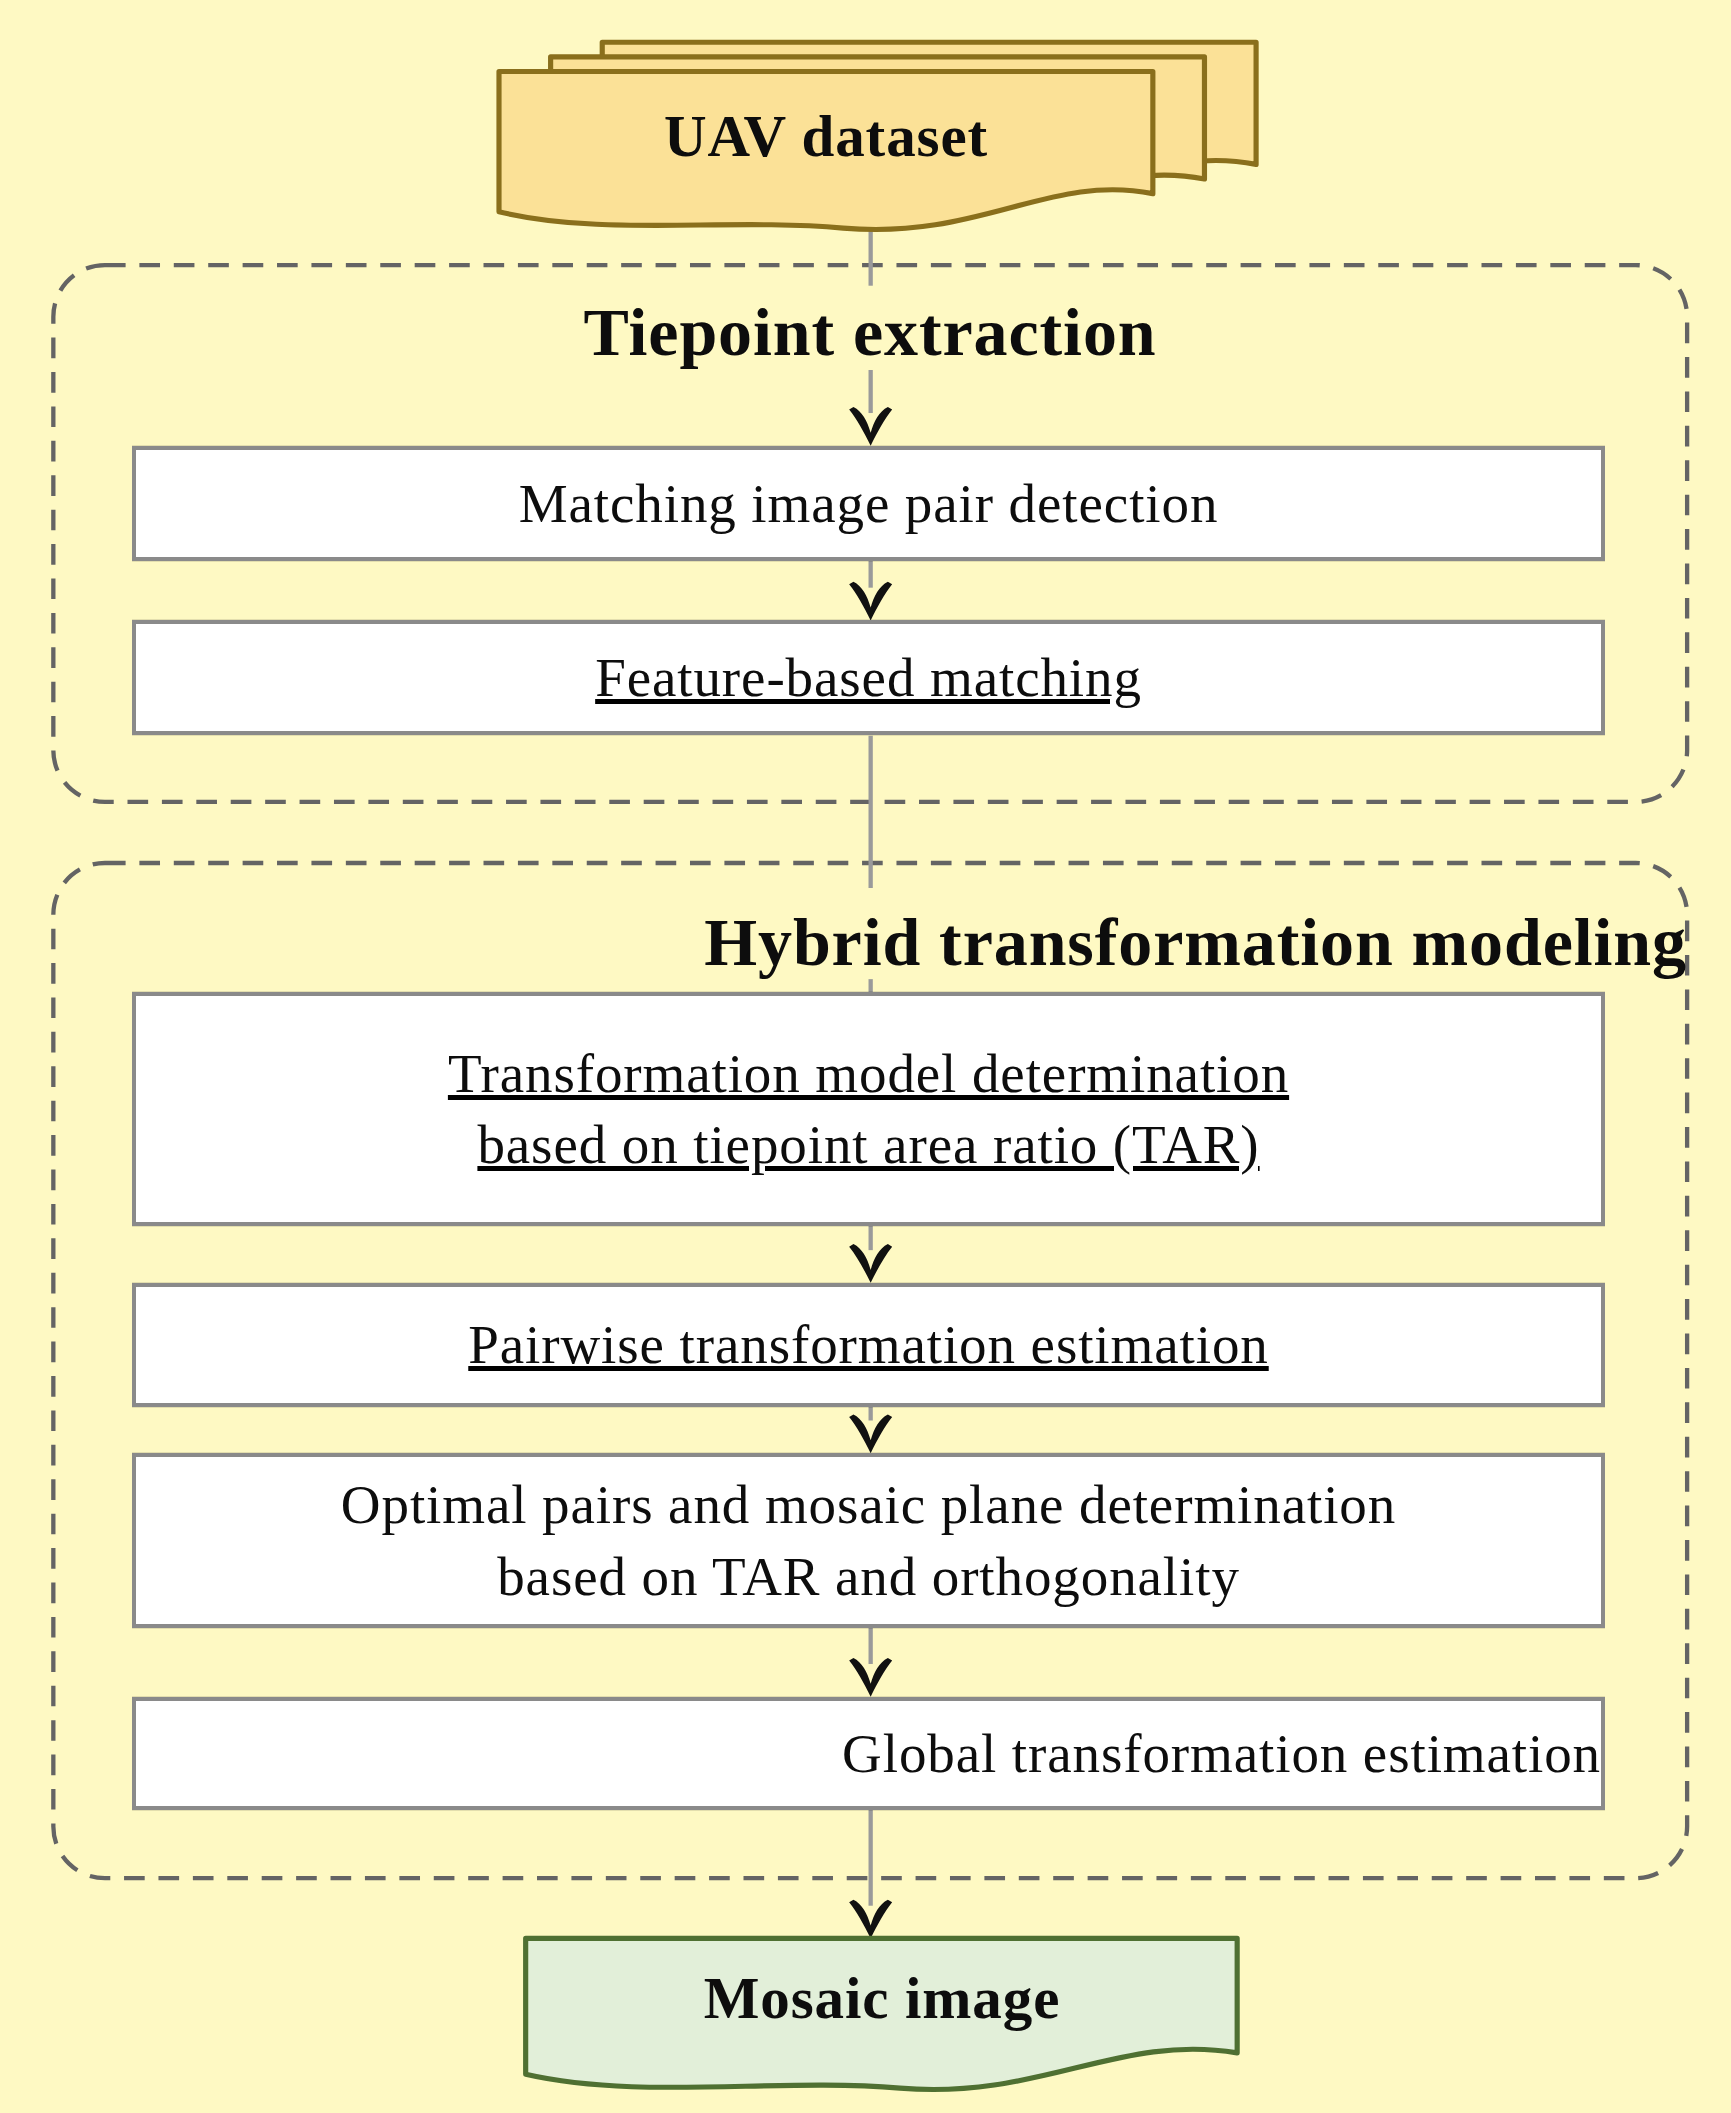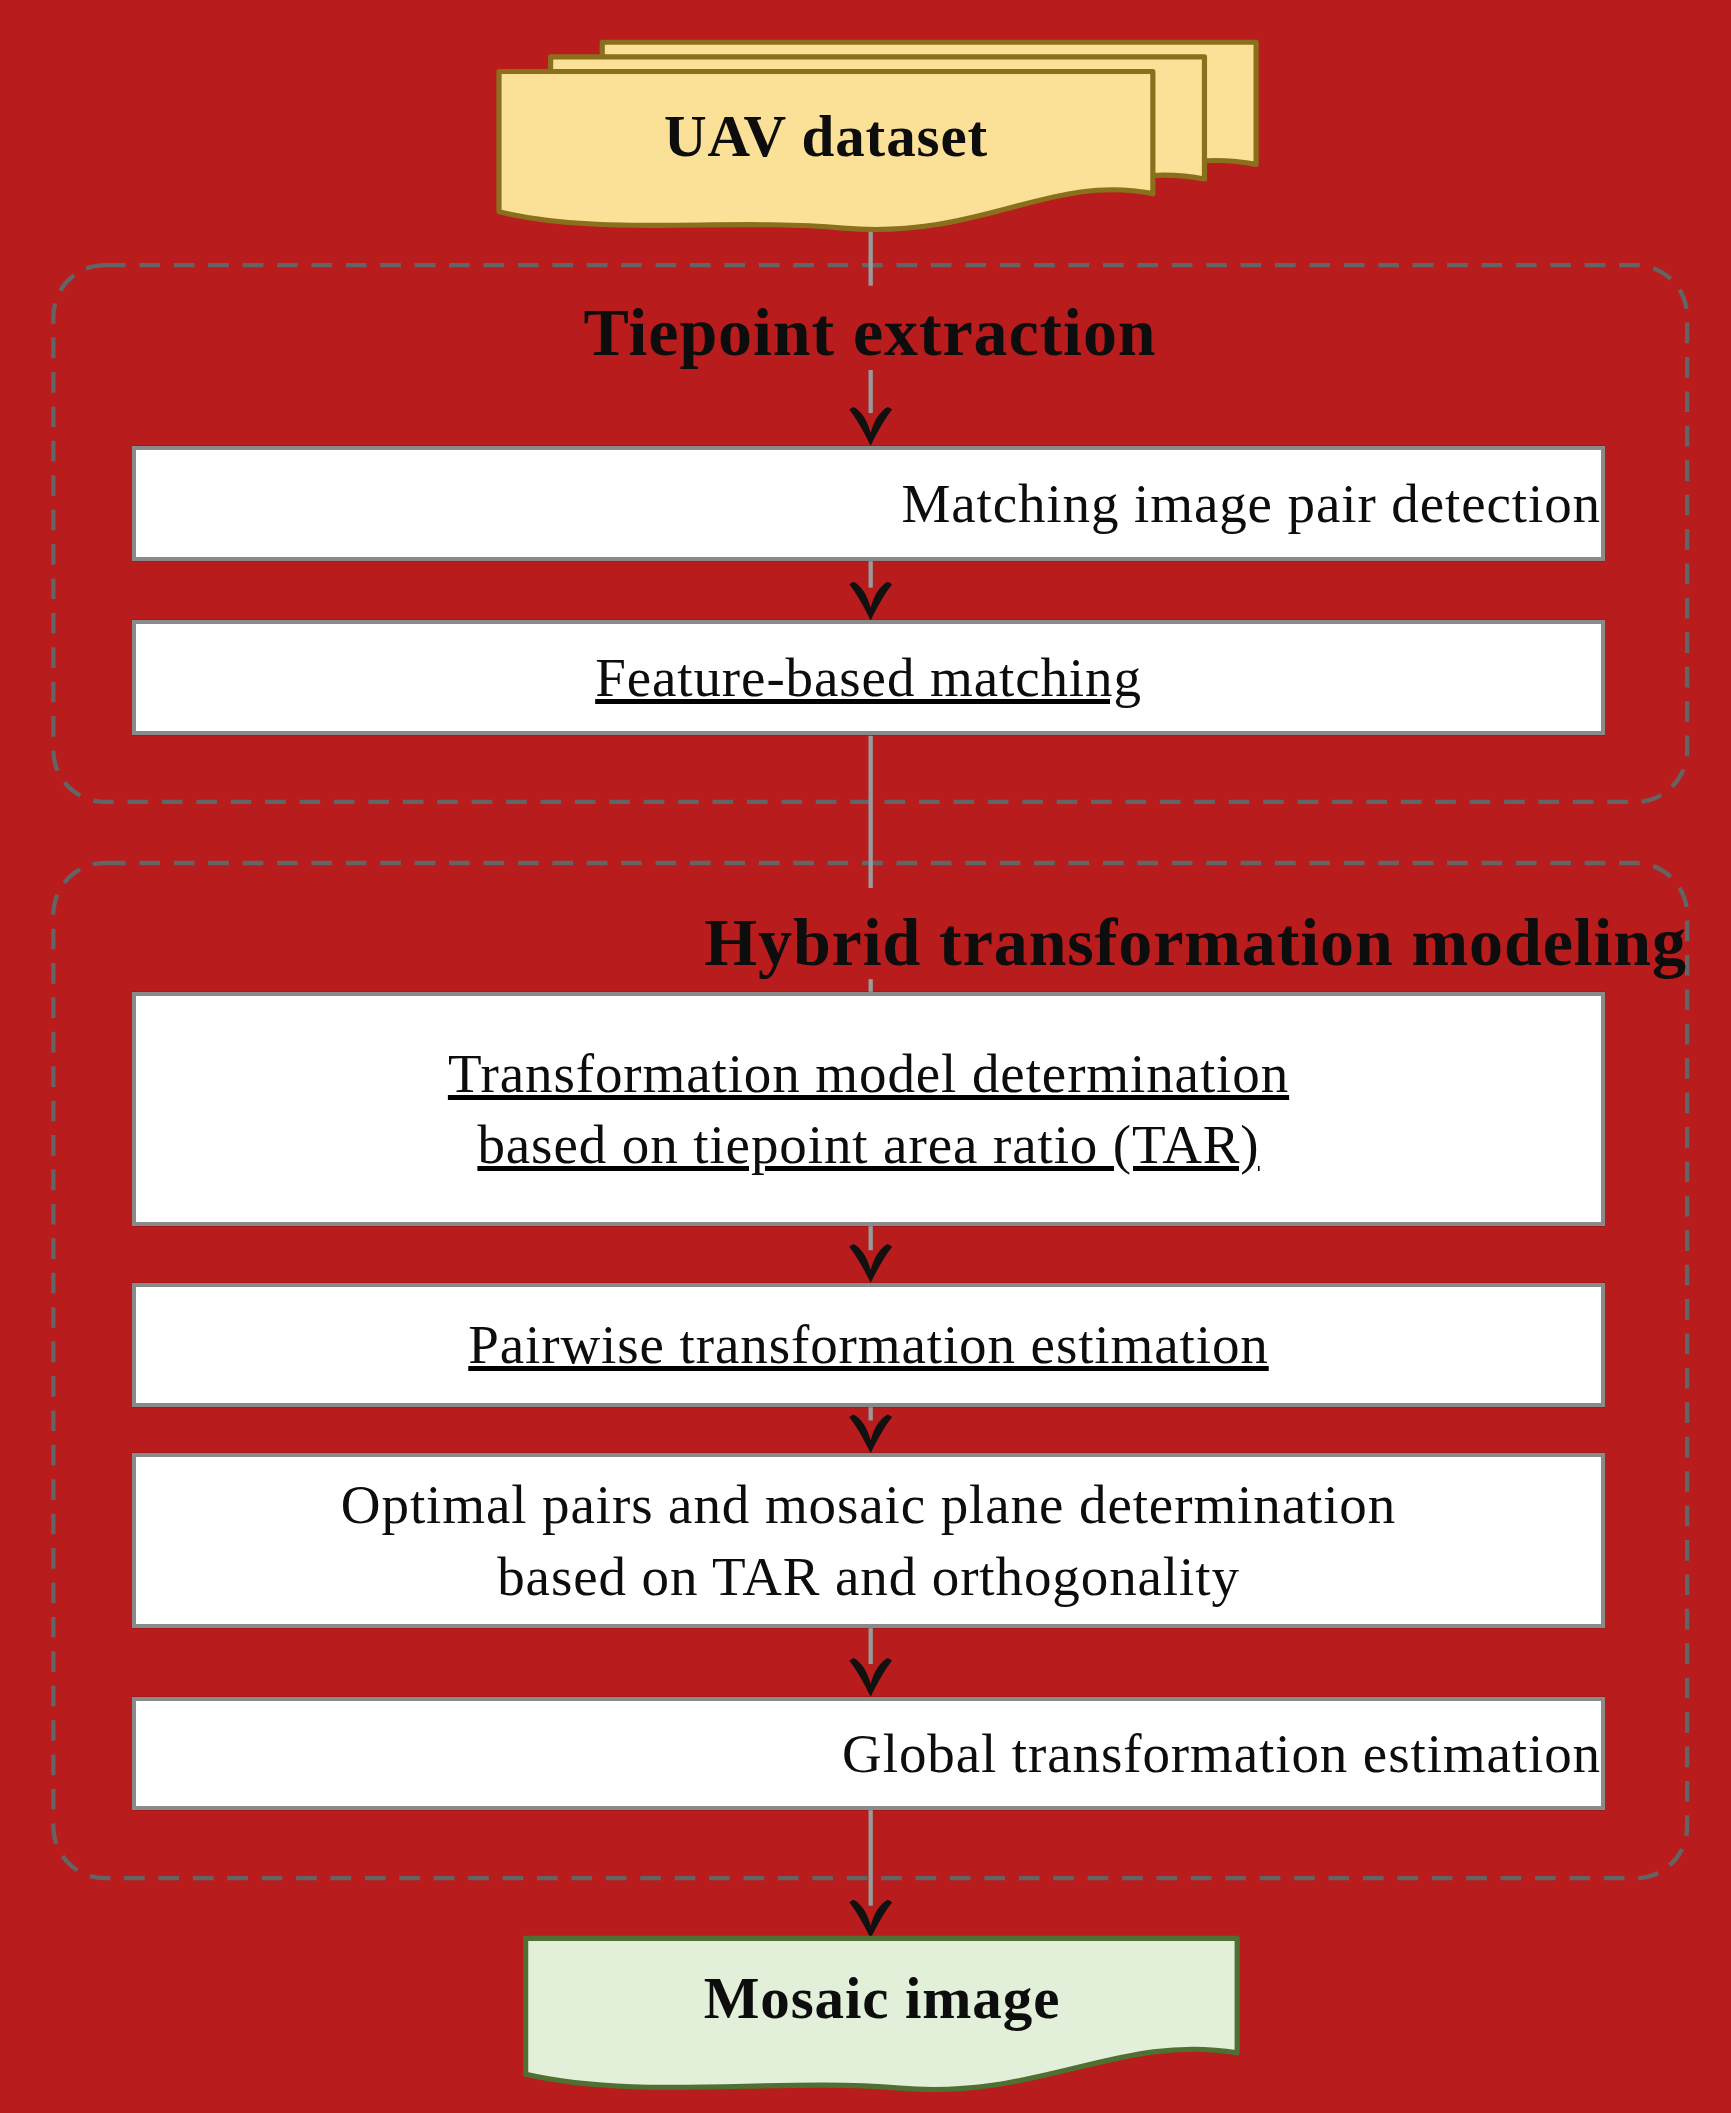--- a/index.html
+++ b/index.html
@@ -12,21 +12,21 @@
     --connector:#9a9a9a;
     --arrowhead:#111111;
     --text:#0d0d0d;
   }
   html,body{margin:0;padding:0;background:#ffffff;}
   body{font-family:"Liberation Serif", serif;}
   .canvas{
     position:relative;
     width:1731px;
     height:2114px;
-    background:#b91c1c;
+    background:#fef9c3;
     overflow:hidden;
   }
   .layer{
     position:absolute;
     left:0;top:0;
     width:1731px;
     height:2114px;
     display:block;
   }
   .section-title{
@@ -129,21 +129,21 @@
   <div class="terminal-label uav-label">
     <span>UAV dataset</span>
   </div>
   <div class="terminal-label mosaic-label">
     <span>Mosaic image</span>
   </div>
 
   <div class="section-title" style="top:293px;">Tiepoint extraction</div>
   <div class="section-title" style="top:903px;text-align:right;">Hybrid transformation modeling</div>
 
-  <div class="step" style="top:446px;height:115px;justify-content:flex-end;">
+  <div class="step" style="top:446px;height:115px;">
     <span class="step-label">Matching image pair detection</span>
   </div>
   <div class="step" style="top:620px;height:115px;text-decoration:underline;">
     <span class="step-label">Feature-based matching</span>
   </div>
 
   <div class="step" style="top:992px;height:234px;text-decoration:underline;">
     <span class="step-label">Transformation model determination
 based on tiepoint area ratio (TAR)</span>
   </div>

